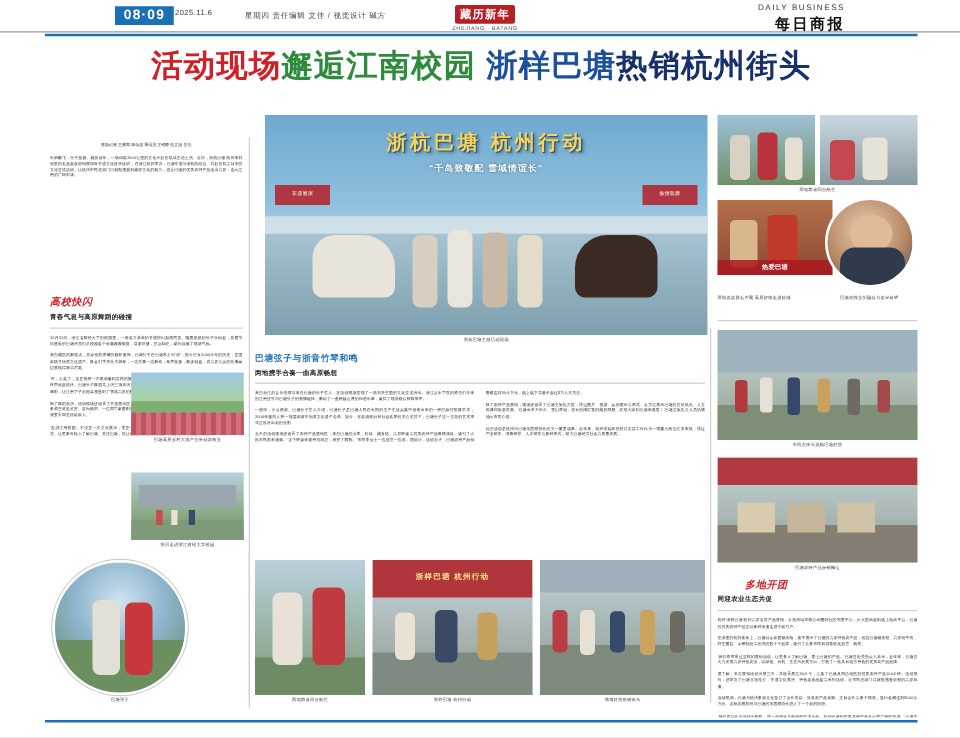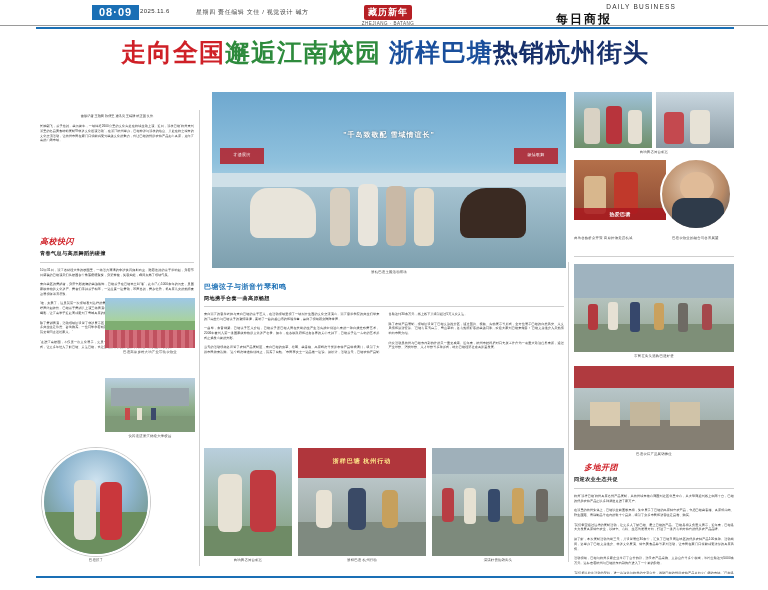--- a/index.html
+++ b/index.html
@@ -52,21 +52,21 @@
     font-size: 4.5px; color: #555; letter-spacing: .5px; margin-top: 1px;
   }
   .mast-right-en {
     position: absolute; right: 92px; top: 3px;
     font-size: 6.5px; color: #333; letter-spacing: 1.2px;
     text-align: right; width: 120px;
   }
   .mast-right-cn {
     position: absolute; right: 92px; top: 11px;
     font-size: 12px; color: #111; font-weight: bold; letter-spacing: 2px;
-    width: 120px;
+    text-align: right; width: 120px;
   }
   
   .headline {
     position: absolute; left: 40px; top: 36px; width: 690px;
     text-align: center;
     font-size: 25px; font-weight: bold;
     letter-spacing: 1px;
     white-space: nowrap;
   }
   .h-red { color: #cf2027; }
@@ -140,21 +140,21 @@
       <div class="ribbon">藏历新年</div>
       <div class="sub">ZHEJIANG · BATANG</div>
     </div>
     <div class="mast-right-en">DAILY BUSINESS</div>
     <div class="mast-right-cn">每日商报</div>
   </div>
 
   <div class="rule-top" style="top:27px;"></div>
 
   <div class="headline">
-    <span class="h-red">走向全国</span><span class="h-green">邂逅江南校园</span>&nbsp;<span class="h-blue">浙样巴塘</span><span class="h-dark">热销杭州街头</span>
+    <span class="h-red">活动现场</span><span class="h-green">邂逅江南校园</span>&nbsp;<span class="h-blue">浙样巴塘</span><span class="h-dark">热销杭州街头</span>
   </div>
 
   <div class="lead" style="left:40px; top:114px; width:154px; text-align:center; font-size:3.2px; color:#333;">首版记者 王雅囡 陈倩里 通讯员 王锦静 杭正国 仗伦</div>
   <div class="coltext" style="left:40px; top:124px; width:154px; height:66px;">长袖翩飞，弦子悠扬。藏历新年，一场绵延2600公里的文化奔赴在杭城生动上演。近日，浙杭巴塘'杭州来到浙里的名品美食助销展销暨非遗文化巡演活动'，在浙江杭州举办，巴塘非遗与浙杭的结合、共赴在杭之城市的文化交流活动，让杭州市民在家门口就能感受到藏族文化的魅力，也让巴塘的优质农特产品走出高原，走向江南的广阔市场。</div>
 
   <div class="sechead red" style="left:40px; top:236px;">高校快闪</div>
   <div class="subhead" style="left:40px; top:250px;">青春气息与高原舞蹈的碰撞</div>
   <div class="divider-h" style="left:40px; top:262px; width:154px;"></div>
   <div class="coltext" style="left:40px; top:268px; width:154px; height:164px; white-space:pre-line;">10月31日，浙江省财经大学的校园里，一场活力满满的非遗快闪如期而至。随着悠扬的弦子乐响起，身着节日盛装的巴塘演员们从校园各个角落缓缓聚拢，身姿矫健，笑容灿烂，瞬间点燃了现场气氛。
 
@@ -198,20 +198,21 @@
     <div style="position:absolute;left:0;top:46%;width:100%;height:8%;background:#cfe0e8;"></div>
 
     <div style="position:absolute;left:38px;top:96px;width:66px;height:50px;background:#e8e4da;border-radius:18px 26px 8px 8px;"></div>
     <div style="position:absolute;left:248px;top:96px;width:66px;height:50px;background:#3a2a22;border-radius:26px 18px 8px 8px;"></div>
 
     <div style="position:absolute;left:118px;top:96px;width:20px;height:58px;background:#d8cfc0;border-radius:6px;"></div>
     <div style="position:absolute;left:146px;top:92px;width:20px;height:62px;background:#e9e5dc;border-radius:6px;"></div>
     <div style="position:absolute;left:174px;top:94px;width:20px;height:60px;background:#c9b9a6;border-radius:6px;"></div>
     <div style="position:absolute;left:202px;top:96px;width:20px;height:58px;background:#e4dccb;border-radius:6px;"></div>
 
+    <div class="banner-text" style="top:12px; font-size:16px; color:#ffd34d; text-shadow:1px 1px 0 #1a5a9b, 2px 2px 3px rgba(0,0,0,.4); letter-spacing:3px;">浙杭巴塘  杭州行动</div>
     <div class="banner-text" style="top:38px; font-size:7px; color:#ffffff; letter-spacing:1px; text-shadow:0 0 2px rgba(0,0,0,.5);">"千岛致敬配 雪域情谊长"</div>
     <div style="position:absolute;left:8px;top:56px;width:44px;height:16px;background:rgba(180,30,40,.85);"></div>
     <div class="caption" style="left:8px; top:60px; width:44px; color:#fff; font-size:4px;">非遗展演</div>
     <div style="position:absolute;right:8px;top:56px;width:44px;height:16px;background:rgba(180,30,40,.85);"></div>
     <div class="caption" style="right:8px; top:60px; width:44px; color:#fff; font-size:4px;">纵情歌舞</div>
   </div>
   <div class="caption" style="left:212px; top:270px; width:354px;">浙杭巴塘主题活动现场</div>
 
   <div class="photo" style="left:574px; top:92px; width:78px; height:56px; background:linear-gradient(#9fc2d8,#6f8f6a);">
     <div style="position:absolute;left:10px;top:16px;width:16px;height:36px;background:#d9d2c4;border-radius:4px;"></div>
@@ -249,21 +250,21 @@
 一曲毕，余音绕梁。巴塘弦子艺人介绍，巴塘弦子是巴塘人民在长期的生产生活实践中创造出来的一种自娱性歌舞艺术，2006年被列入第一批国家级非物质文化遗产名录。如今，在各级政府和社会各界的关心支持下，巴塘弦子这一古老的艺术形式正焕发出新的光彩。
 
 当天的活动现场还设置了农特产品展销区，来自巴塘的虫草、松茸、藏香猪、高原蜂蜜等优质农特产品琳琅满目，吸引了大批市民前来选购。'这个蜂蜜味道特别纯正，我买了两瓶。'市民李女士一边品尝一边说。据统计，活动当天，巴塘农特产品销售额达到30余万元，线上线下共吸引超过5万人次关注。
 
 除了农特产品展销，现场还设置了巴塘文旅推介区，通过图片、视频、实物展示等形式，全方位展示巴塘的自然风光、人文风情和旅游资源。'巴塘有蓝天白云、雪山草地，还有热情好客的藏族同胞，欢迎大家到巴塘来做客！'巴塘文旅推介人员热情地向市民介绍。
 
 此次活动是杭州与巴塘东西部协作的又一重要成果。近年来，杭州市始终把对口支援工作作为一项重大政治任务来抓，通过产业帮扶、消费帮扶、人才帮扶等多种形式，助力巴塘经济社会高质量发展。</div>
 
   <div class="colrule" style="left:568px; top:262px; height:300px;"></div>
 
-  <div class="sechead red" style="left:584px; top:462px;">多地开团</div>
+  <div class="sechead red" style="left:596px; top:462px;">多地开团</div>
   <div class="subhead" style="left:574px; top:476px;">同迎农业生态共促</div>
   <div class="divider-h" style="left:574px; top:488px; width:160px;"></div>
   <div class="coltext" style="left:574px; top:494px; width:160px; height:80px; white-space:pre-line;">杭州'浙样巴塘'杭州高原名优产品展销，从杭州城市核心商圈到社区邻里中心，从大型商超到线上电商平台，巴塘的优质农特产品正以多种渠道走进千家万户。
 
 在浙里的杭州集体上，巴塘以全新面貌亮相，集中展示了巴塘的高原特色农产品，包括巴塘藏香猪、高原牦牛肉、野生菌菇、青稞制品等在内的数十个品类，吸引了众多市民和游客驻足品尝、购买。
 
 '我们希望通过这样的展销活动，让更多人了解巴塘、爱上巴塘的产品。'巴塘县相关负责人表示，近年来，巴塘县大力发展高原特色农业，以绿色、有机、生态为发展方向，打造了一批具有地方特色的优质农产品品牌。
 
 据了解，本次展销活动为期三天，共设置展位30余个，汇集了巴塘及周边地区的优质农特产品100余种。活动期间，还举办了巴塘文旅推介、非遗文化展演、特色美食品鉴等系列活动，让市民在家门口就能感受浓郁的高原风情。
 

